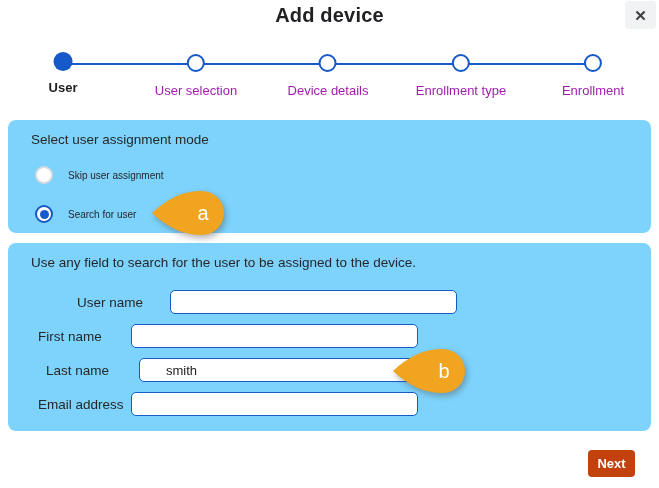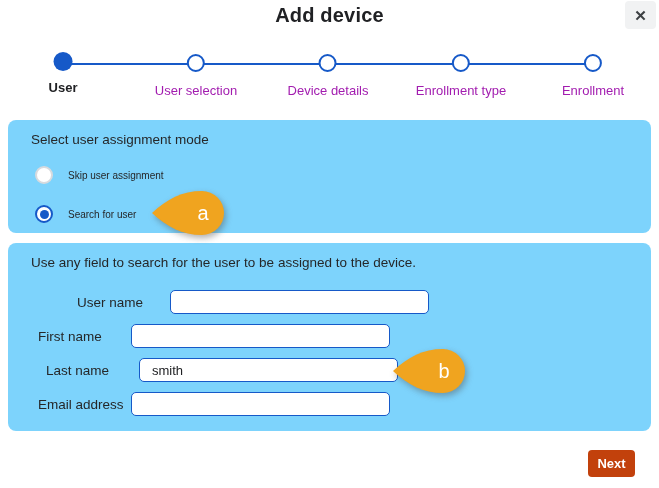--- a/index.html
+++ b/index.html
@@ -59,21 +59,21 @@
 
   
   .form-row{position:absolute;left:0;width:100%;height:26px;}
   .form-row .f-label{
     position:absolute;left:30px;top:0;height:26px;line-height:26px;font-size:13.5px;color:#252729;
   }
   .form-row input{
     position:absolute;left:123px;top:0;width:233px;height:22px;
     border:1.5px solid #1659c8;border-radius:5px;background:#ffffff;
     font-family:"Liberation Sans",sans-serif;font-size:13px;color:#202124;
-    padding:0 12px;outline:none;
+    padding:0 26px;outline:none;
   }
   .form-row.fr-0{top:47px;margin-left:39px;} .form-row.fr-1{top:81px;}
   .form-row.fr-2{top:115px;margin-left:8px;} .form-row.fr-3{top:149px;}
 
   
   .callout{position:absolute;filter:drop-shadow(2px 3px 3px rgba(80,80,80,.45));}
   .callout path{fill:#f0a41f;}
   .callout text{
     fill:#ffffff;font-family:"Liberation Sans",sans-serif;font-size:20px;text-anchor:middle;
   }

